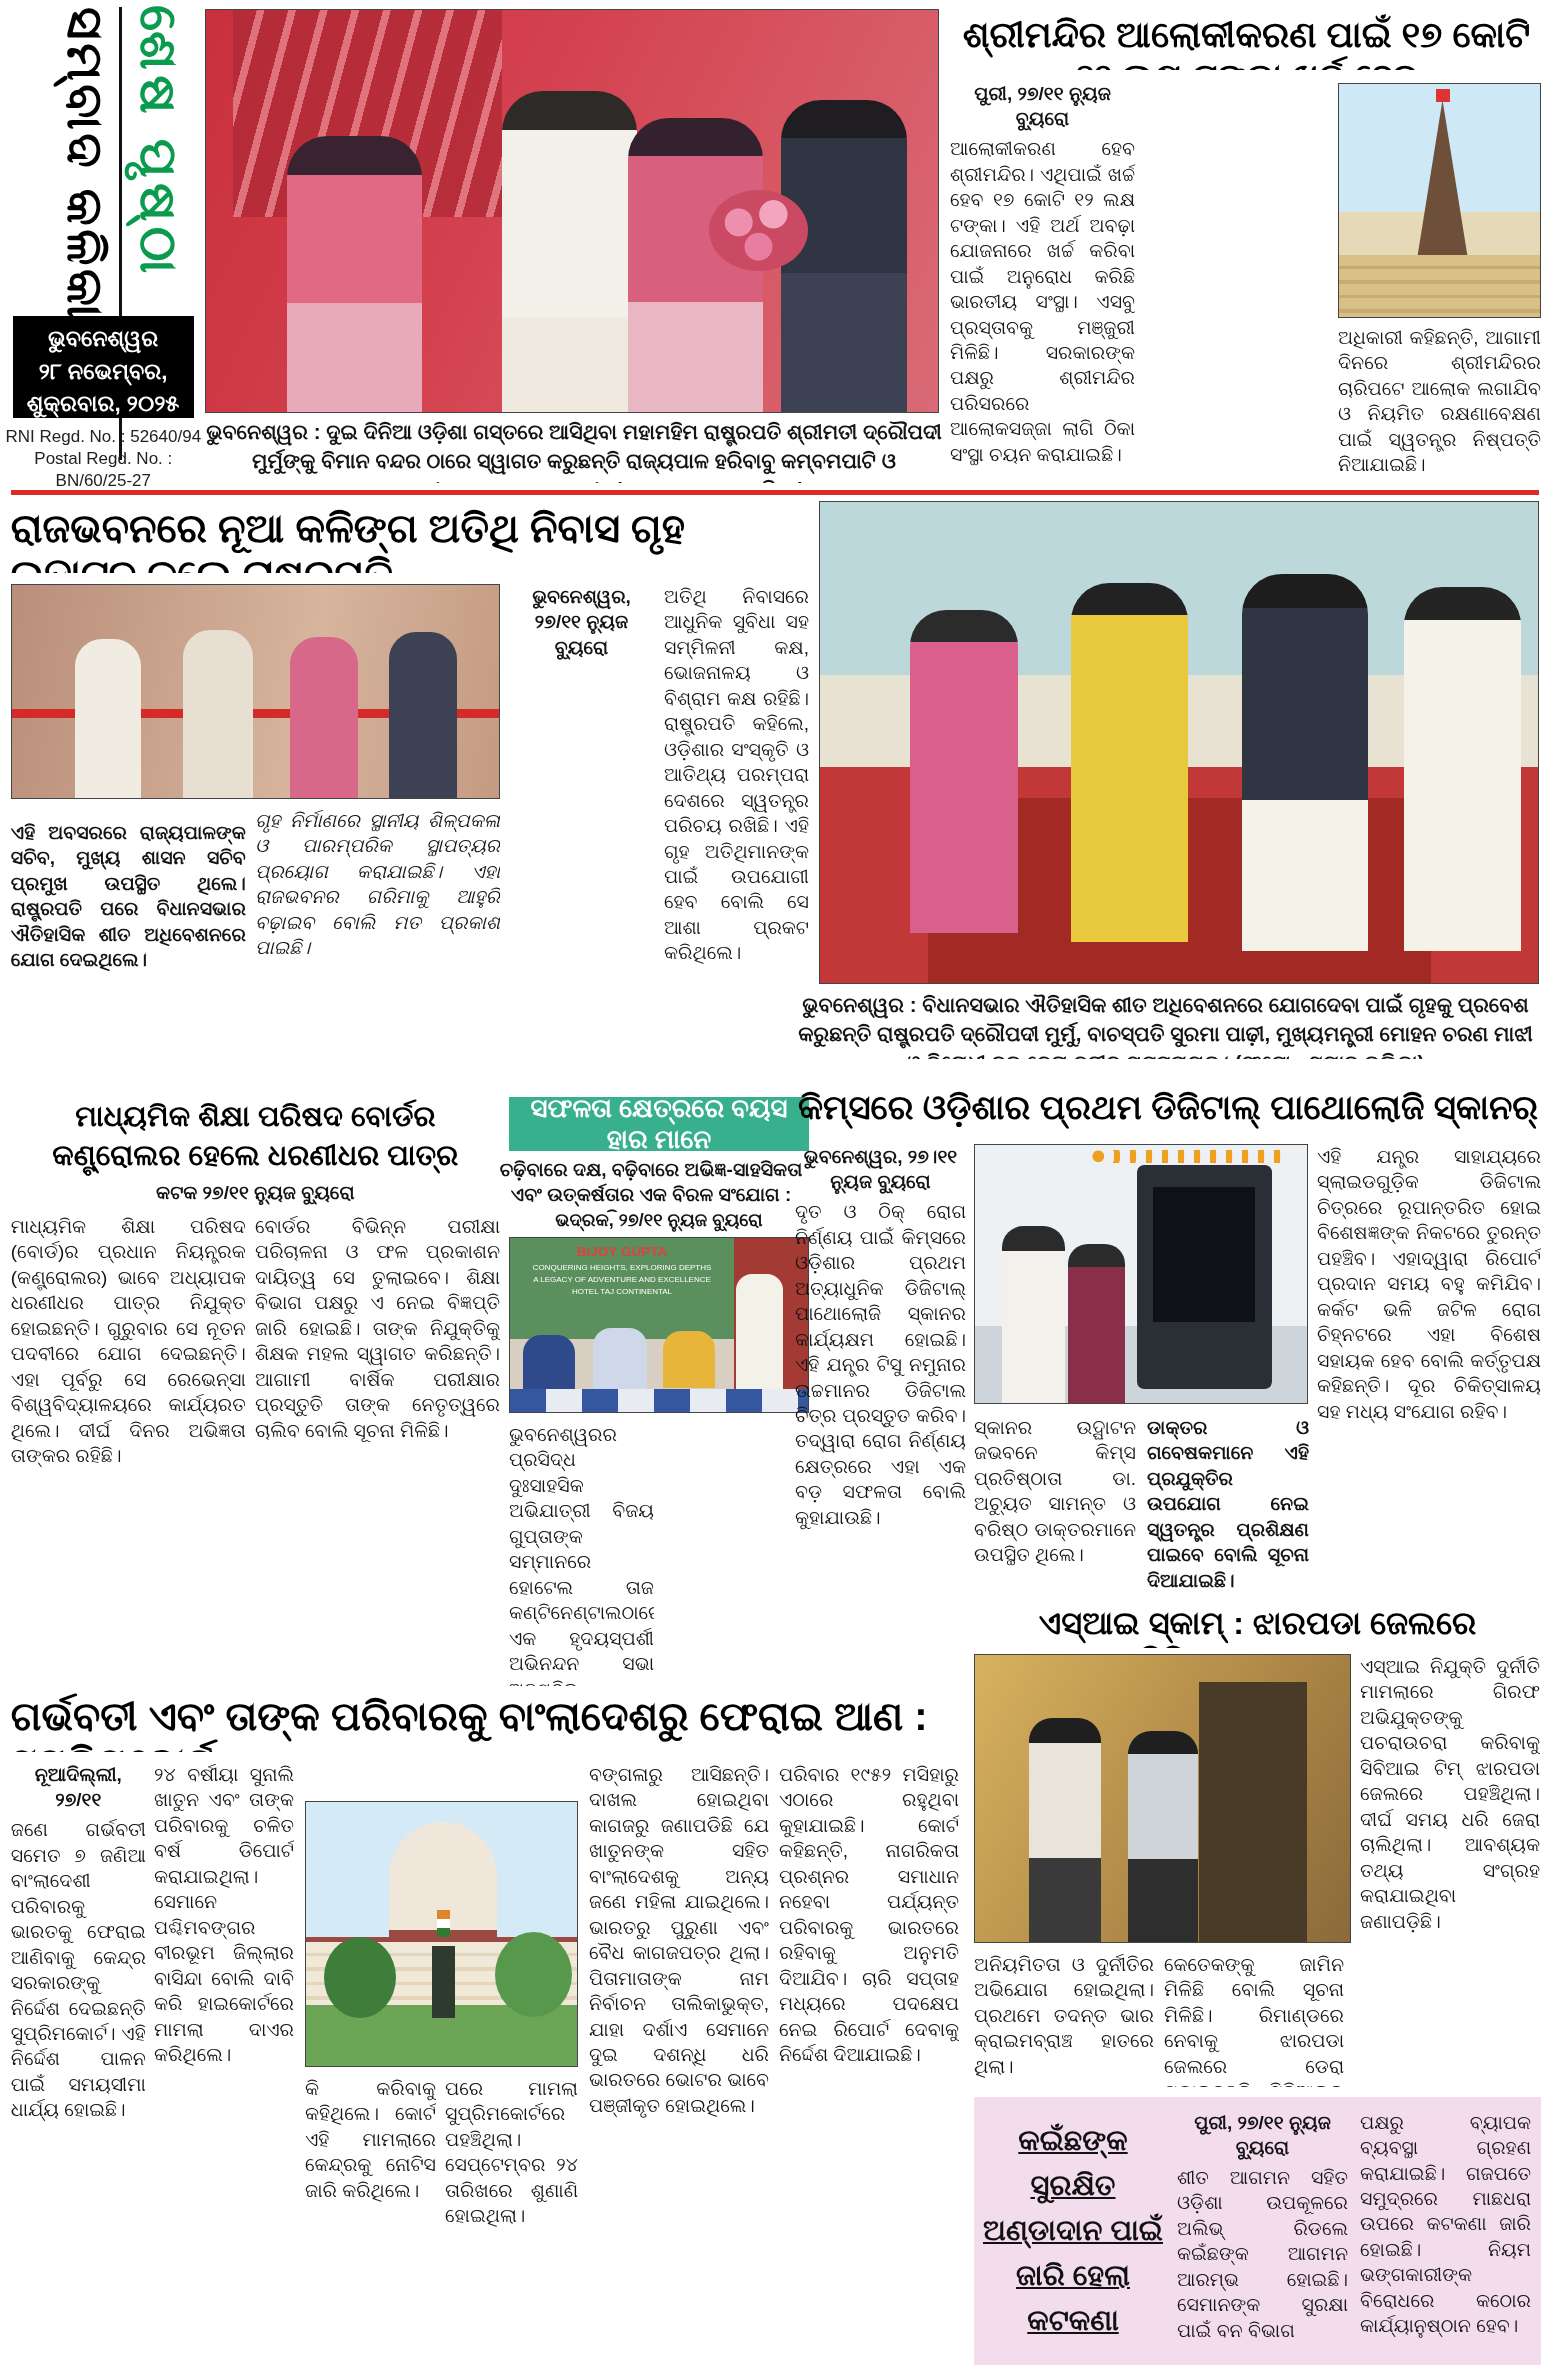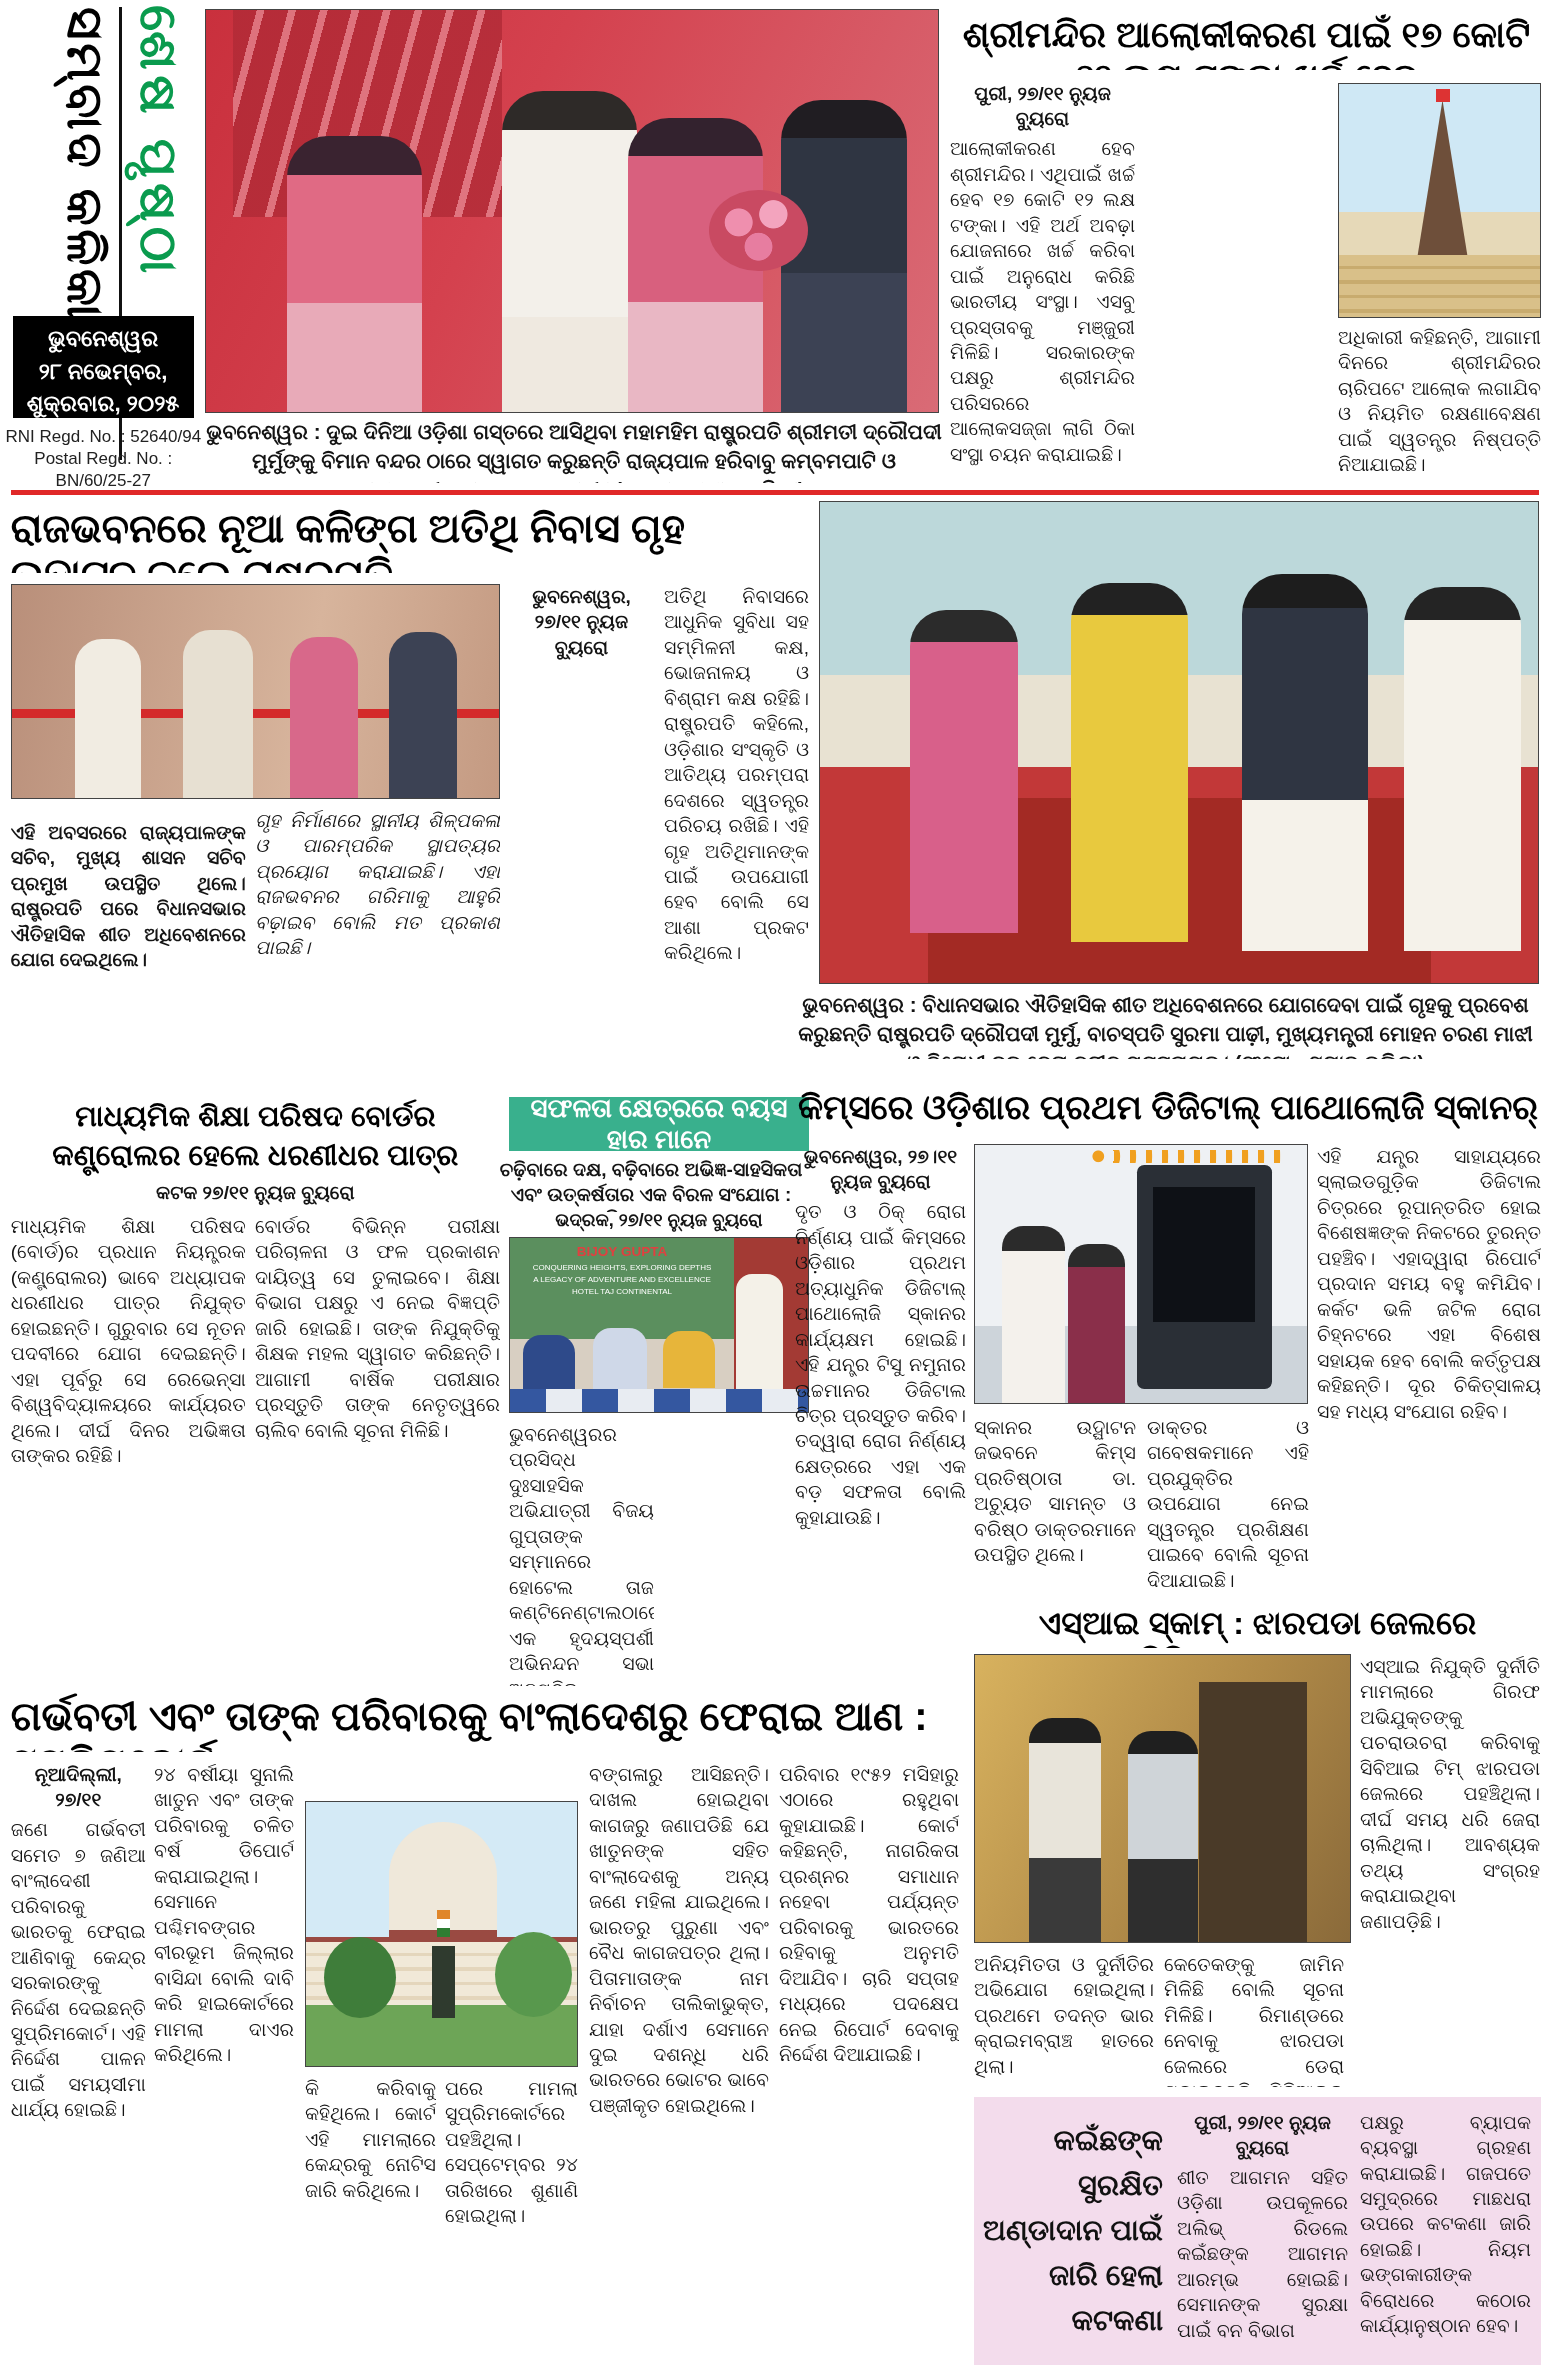--- a/index.html
+++ b/index.html
@@ -122,35 +122,35 @@
   <div class="photo" style="left:974px;top:1144px;width:334px;height:260px;background:linear-gradient(#eef1f4 0 70%,#cdd4da 70% 100%);">
     <div class="fig" style="left:117px;top:5.4px;width:198px;height:12.6px;background:repeating-radial-gradient(circle at 6.3px 6.3px,#f0a020 0 5.4px,transparent 6.3px 16px);"></div>
     <div class="fig" style="left:162px;top:20px;width:135px;height:224px;background:#2a2f36;border-radius:7.2px;">
       <div class="fig" style="left:16px;top:21.5px;width:102px;height:135px;background:#0e1116;"></div>
     </div>
     <div class="fig" style="left:27px;top:81px;width:63px;height:180px;background:linear-gradient(#2b2b2b 0 14%,#f4f1ec 14% 100%);border-radius:21.5px 21.5px 0 0;"></div>
     <div class="fig" style="left:93px;top:99px;width:57px;height:162px;background:linear-gradient(#2b2b2b 0 14%,#8a2f4a 14% 100%);border-radius:20px 20px 0 0;"></div>
   </div>
   <div class="col" style="left:1317px;top:1144px;width:224px;height:449px;">ଏହି ଯନ୍ତ୍ର ସାହାଯ୍ୟରେ ସ୍ଲାଇଡଗୁଡ଼ିକ ଡିଜିଟାଲ ଚିତ୍ରରେ ରୂପାନ୍ତରିତ ହୋଇ ବିଶେଷଜ୍ଞଙ୍କ ନିକଟରେ ତୁରନ୍ତ ପହଞ୍ଚିବ। ଏହାଦ୍ୱାରା ରିପୋର୍ଟ ପ୍ରଦାନ ସମୟ ବହୁ କମିଯିବ। କର୍କଟ ଭଳି ଜଟିଳ ରୋଗ ଚିହ୍ନଟରେ ଏହା ବିଶେଷ ସହାୟକ ହେବ ବୋଲି କର୍ତ୍ତୃପକ୍ଷ କହିଛନ୍ତି। ଦୂର ଚିକିତ୍ସାଳୟ ସହ ମଧ୍ୟ ସଂଯୋଗ ରହିବ।</div>
   <div class="col" style="left:974px;top:1415px;width:162px;height:176px;">ସ୍କାନର ଉଦ୍ଘାଟନ ଜଭବନେ କିମ୍ସ ପ୍ରତିଷ୍ଠାତା ଡା. ଅଚ୍ୟୁତ ସାମନ୍ତ ଓ ବରିଷ୍ଠ ଡାକ୍ତରମାନେ ଉପସ୍ଥିତ ଥିଲେ।</div>
-  <div class="col" style="left:1147px;top:1415px;width:162px;height:176px;">ଡାକ୍ତର ଓ ଗବେଷକମାନେ ଏହି ପ୍ରଯୁକ୍ତିର ଉପଯୋଗ ନେଇ ସ୍ୱତନ୍ତ୍ର ପ୍ରଶିକ୍ଷଣ ପାଇବେ ବୋଲି ସୂଚନା ଦିଆଯାଇଛି।</div>
+  <div class="col" style="left:1147px;top:1415px;width:162px;height:176px;font-weight:bold;">ଡାକ୍ତର ଓ ଗବେଷକମାନେ ଏହି ପ୍ରଯୁକ୍ତିର ଉପଯୋଗ ନେଇ ସ୍ୱତନ୍ତ୍ର ପ୍ରଶିକ୍ଷଣ ପାଇବେ ବୋଲି ସୂଚନା ଦିଆଯାଇଛି।</div>
 
   <div class="hl" style="left:974px;top:1605px;width:567px;height:43px;font-size:32px;text-align:center;">ଏସ୍‌ଆଇ ସ୍କାମ୍ : ଝାରପଡା ଜେଲରେ ସିବିଆଇର ତନାଘନା</div>
   <div class="photo" style="left:974px;top:1654px;width:377px;height:289px;background:linear-gradient(120deg,#d8b25e,#b08a48 55%,#8a6a3a);">
     <div class="fig" style="left:224px;top:27px;width:108px;height:262px;background:#4a3a28;"></div>
     <div class="fig" style="left:54px;top:63px;width:72px;height:226px;background:linear-gradient(#1f1f1f 0 11%,#e8e4da 11% 62%,#3a3a3a 62% 100%);border-radius:23px 23px 0 0;"></div>
     <div class="fig" style="left:153px;top:76px;width:70px;height:213px;background:linear-gradient(#1f1f1f 0 11%,#cfd4d8 11% 60%,#2e2e2e 60% 100%);border-radius:23px 23px 0 0;"></div>
   </div>
   <div class="col" style="left:1360px;top:1654px;width:180px;height:431px;">ଏସ୍‌ଆଇ ନିଯୁକ୍ତି ଦୁର୍ନୀତି ମାମଲାରେ ଗିରଫ ଅଭିଯୁକ୍ତଙ୍କୁ ପଚରାଉଚରା କରିବାକୁ ସିବିଆଇ ଟିମ୍ ଝାରପଡା ଜେଲରେ ପହଞ୍ଚିଥିଲା। ଦୀର୍ଘ ସମୟ ଧରି ଜେରା ଚାଲିଥିଲା। ଆବଶ୍ୟକ ତଥ୍ୟ ସଂଗ୍ରହ କରାଯାଇଥିବା ଜଣାପଡ଼ିଛି।</div>
   <div class="col" style="left:974px;top:1952px;width:180px;height:135px;">ଅନିୟମିତତା ଓ ଦୁର୍ନୀତିର ଅଭିଯୋଗ ହୋଇଥିଲା। ପ୍ରଥମେ ତଦନ୍ତ ଭାର କ୍ରାଇମବ୍ରାଞ୍ଚ ହାତରେ ଥିଲା।</div>
   <div class="col" style="left:1164px;top:1952px;width:180px;height:135px;">କେତେକଙ୍କୁ ଜାମିନ ମିଳିଛି ବୋଲି ସୂଚନା ମିଳିଛି। ରିମାଣ୍ଡରେ ନେବାକୁ ଝାରପଡା ଜେଲରେ ଡେରା ପକାଇଛନ୍ତି ସିବିଆଇର ଟିମ୍ । ୪</div>
 
   <div class="abs" style="left:974px;top:2097px;width:567px;height:268px;background:#f3dcec;">
     <div class="abs" style="left:9px;top:7.2px;width:180px;height:253px;display:flex;align-items:center;justify-content:center;
-                text-align:right;font-weight:bold;font-size:29px;line-height:1.55;color:#111;">କଇଁଛଙ୍କ ସୁରକ୍ଷିତ ଅଣ୍ଡାଦାନ ପାଇଁ ଜାରି ହେଲା କଟକଣା</div>
+                text-align:center;font-weight:bold;font-size:29px;line-height:1.55;color:#111;text-decoration:underline;">କଇଁଛଙ୍କ ସୁରକ୍ଷିତ ଅଣ୍ଡାଦାନ ପାଇଁ ଜାରି ହେଲା କଟକଣା</div>
     <div class="col" style="left:203px;top:12.6px;width:171px;height:244px;">
       <div class="dl">ପୁରୀ, ୨୭/୧୧ ନ୍ୟୁଜ ବ୍ୟୁରୋ</div>
       <span>ଶୀତ ଆଗମନ ସହିତ ଓଡ଼ିଶା ଉପକୂଳରେ ଅଲିଭ୍ ରିଡଲେ କଇଁଛଙ୍କ ଆଗମନ ଆରମ୍ଭ ହୋଇଛି। ସେମାନଙ୍କ ସୁରକ୍ଷା ପାଇଁ ବନ ବିଭାଗ</span>
     </div>
     <div class="col" style="left:386px;top:12.6px;width:171px;height:244px;">ପକ୍ଷରୁ ବ୍ୟାପକ ବ୍ୟବସ୍ଥା ଗ୍ରହଣ କରାଯାଇଛି। ଗଜପତେ ସମୁଦ୍ରରେ ମାଛଧରା ଉପରେ କଟକଣା ଜାରି ହୋଇଛି। ନିୟମ ଭଙ୍ଗକାରୀଙ୍କ ବିରୋଧରେ କଠୋର କାର୍ଯ୍ୟାନୁଷ୍ଠାନ ହେବ।</div>
   </div>
 
   <div class="hl" style="left:10.8px;top:1693px;width:1041px;height:59px;font-size:40px;">ଗର୍ଭବତୀ ଏବଂ ତାଙ୍କ ପରିବାରକୁ ବାଂଲାଦେଶରୁ ଫେରାଇ ଆଣ : ସୁପ୍ରିମକୋର୍ଟ</div>
   <div class="col" style="left:10.8px;top:1762px;width:135px;height:607px;">
     <div class="dl">ନୂଆଦିଲ୍ଲୀ, ୨୭/୧୧</div>

